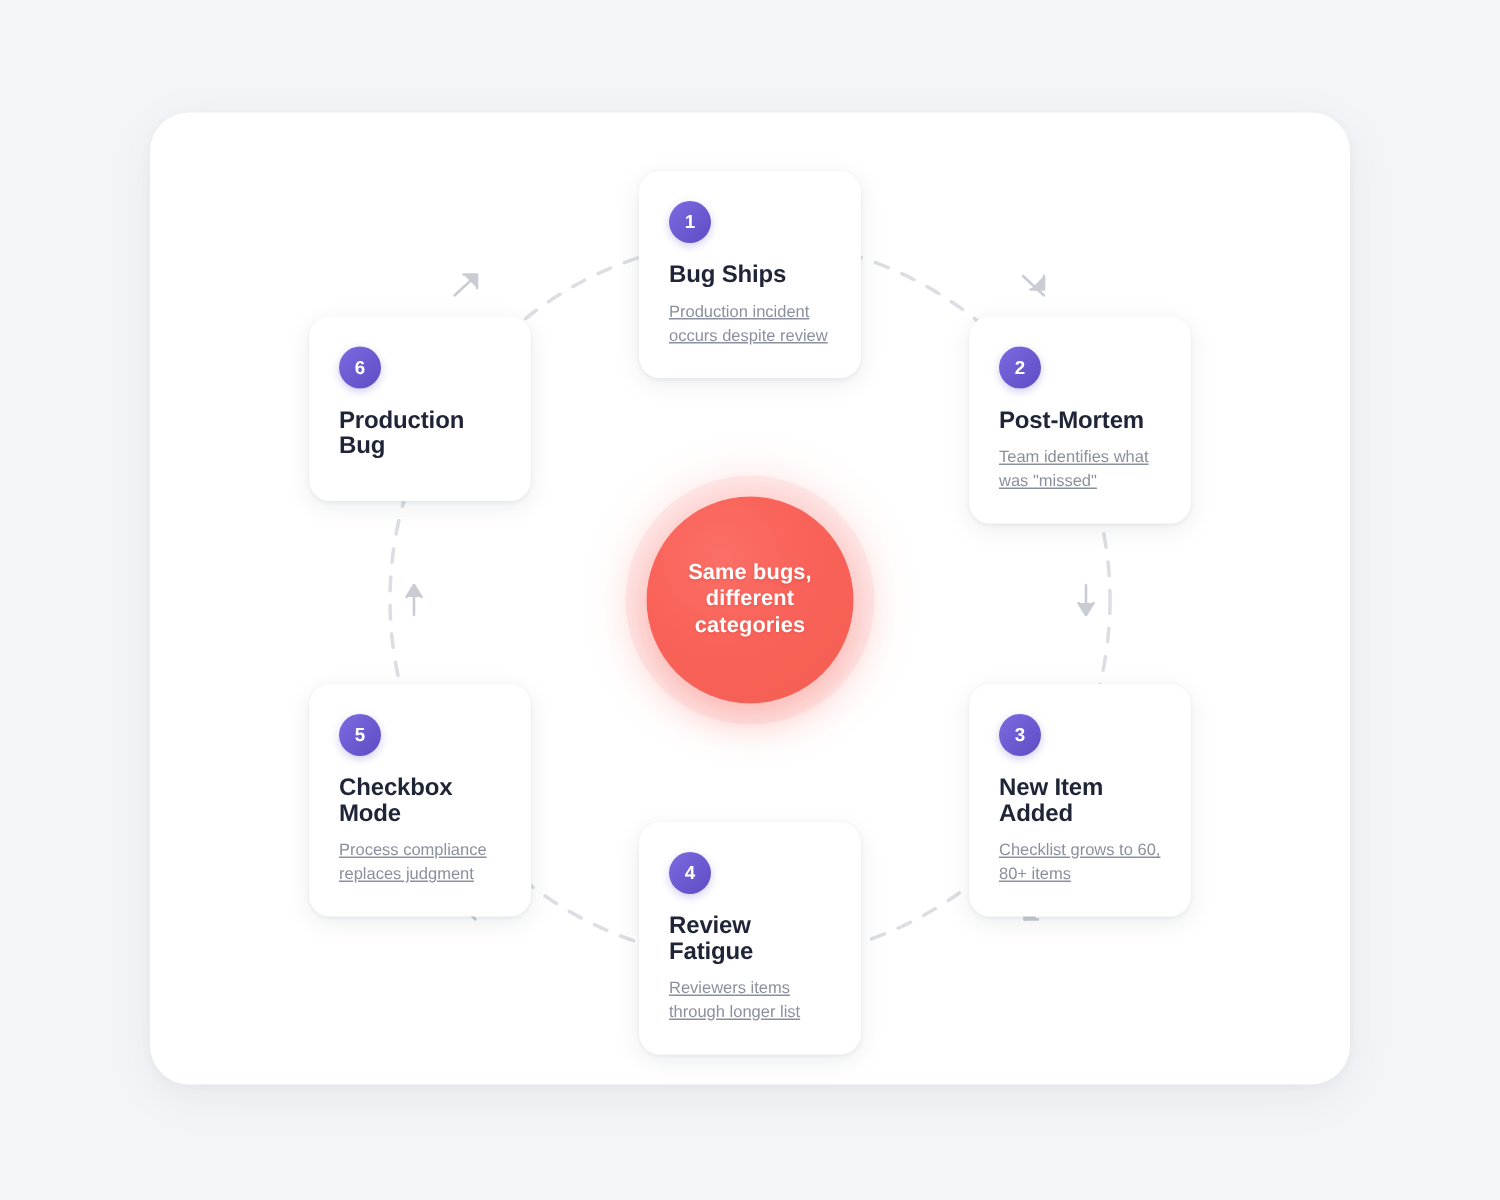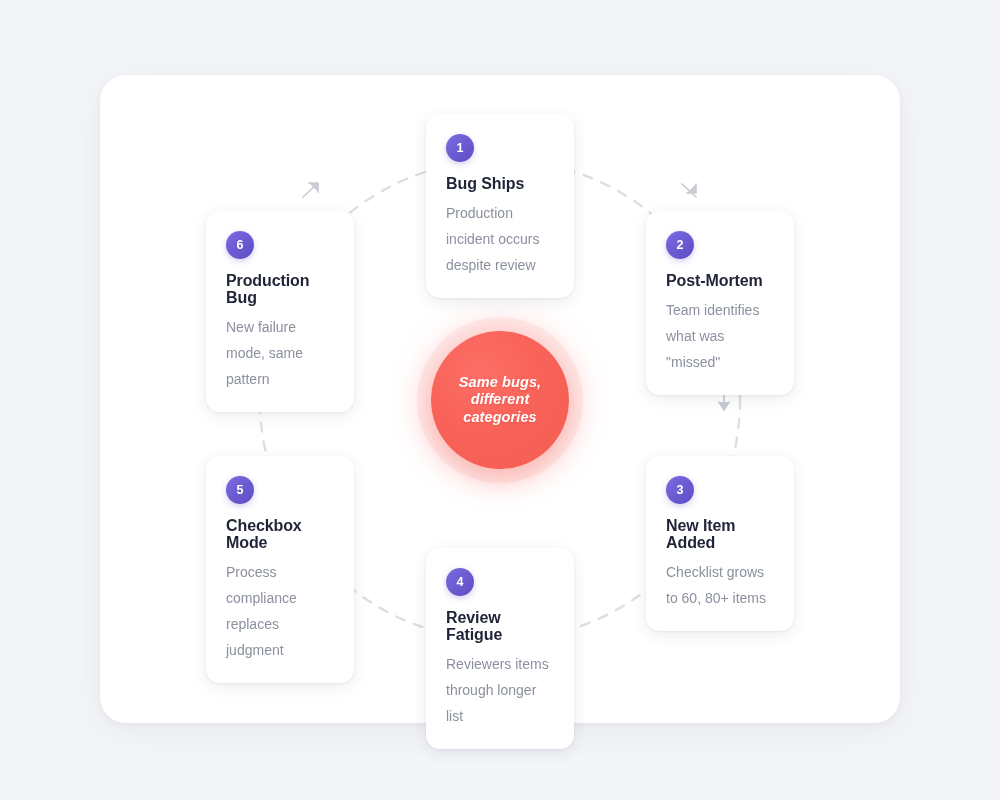--- a/index.html
+++ b/index.html
@@ -54,21 +54,20 @@
     width: 138px;
     height: 138px;
     border-radius: 50%;
     background: radial-gradient(circle at 36% 30%, #fb6f66 0%, #f96258 45%, #f45d52 100%);
     box-shadow: 0 0 0 14px rgba(249, 98, 88, 0.085),
                 0 0 34px 10px rgba(249, 98, 88, 0.20),
                 0 10px 26px rgba(244, 93, 82, 0.28);
     display: flex;
     align-items: center;
     justify-content: center;
-    font-style: italic;
   }
 
   .hub-label {
     color: #ffffff;
     font-size: 14.5px;
     font-weight: bold;
     line-height: 17.5px;
     text-align: center;
     letter-spacing: 0.1px;
     text-shadow: 0 1px 2px rgba(160, 40, 32, 0.18);
@@ -104,23 +103,24 @@
   .card-title {
     font-size: 16px;
     font-weight: bold;
     color: #1f2437;
     line-height: 17px;
     margin-bottom: 8px;
     letter-spacing: -0.1px;
   }
 
   .card-desc {
-    font-size: 14px;
+    font-size: 11px;
     color: #8b909e;
-    line-height: 26px;
+    line-height: 16px;
+    text-decoration: underline;
   }
 
   
   .card-1 { left: 426px; top: 114px; }
   .card-2 { left: 646px; top: 211px; }
   .card-3 { left: 646px; top: 456px; }
   .card-4 { left: 426px; top: 548px; }
   .card-5 { left: 206px; top: 456px; }
   .card-6 { left: 206px; top: 211px; }
 </style>
@@ -200,16 +200,15 @@
 
   <div class="card card-5">
     <div class="badge">5</div>
     <div class="card-title">Checkbox Mode</div>
     <div class="card-desc">Process compliance replaces judgment</div>
   </div>
 
   <div class="card card-6">
     <div class="badge">6</div>
     <div class="card-title">Production Bug</div>
-    <div class="card-desc">New failure mode, same pattern</div>
   </div>
 
 </div>
 
 </body></html>

